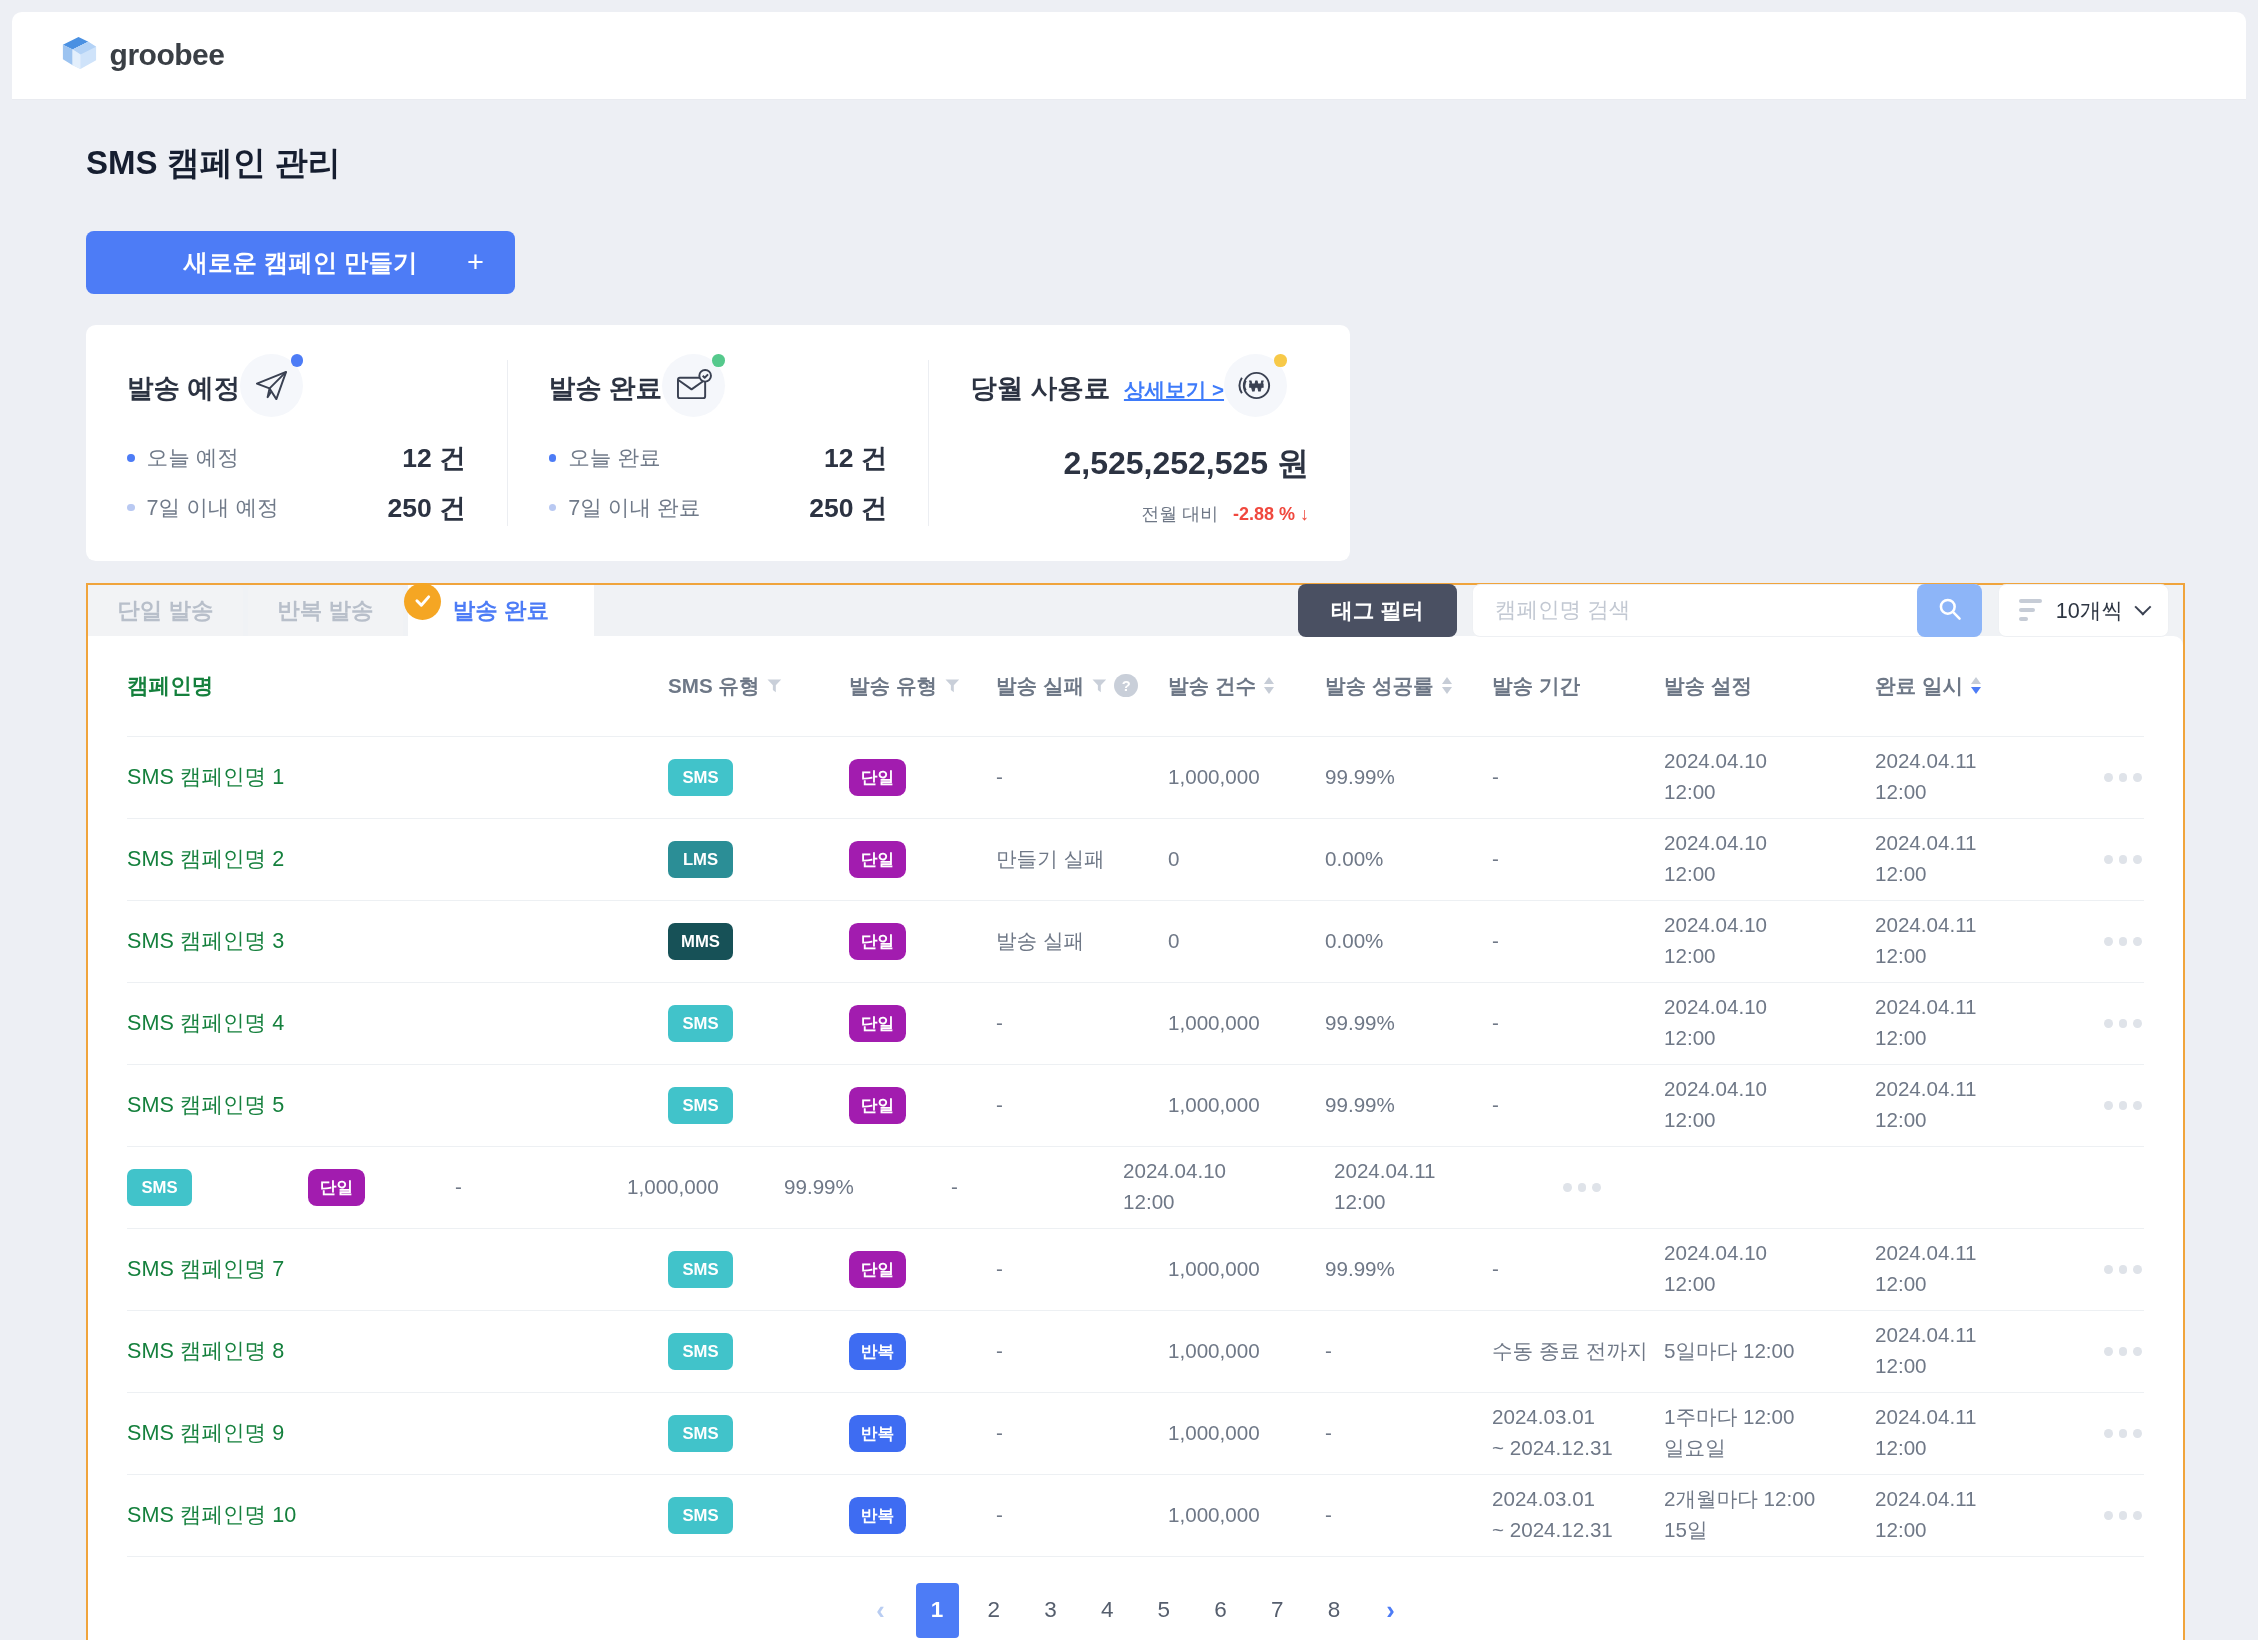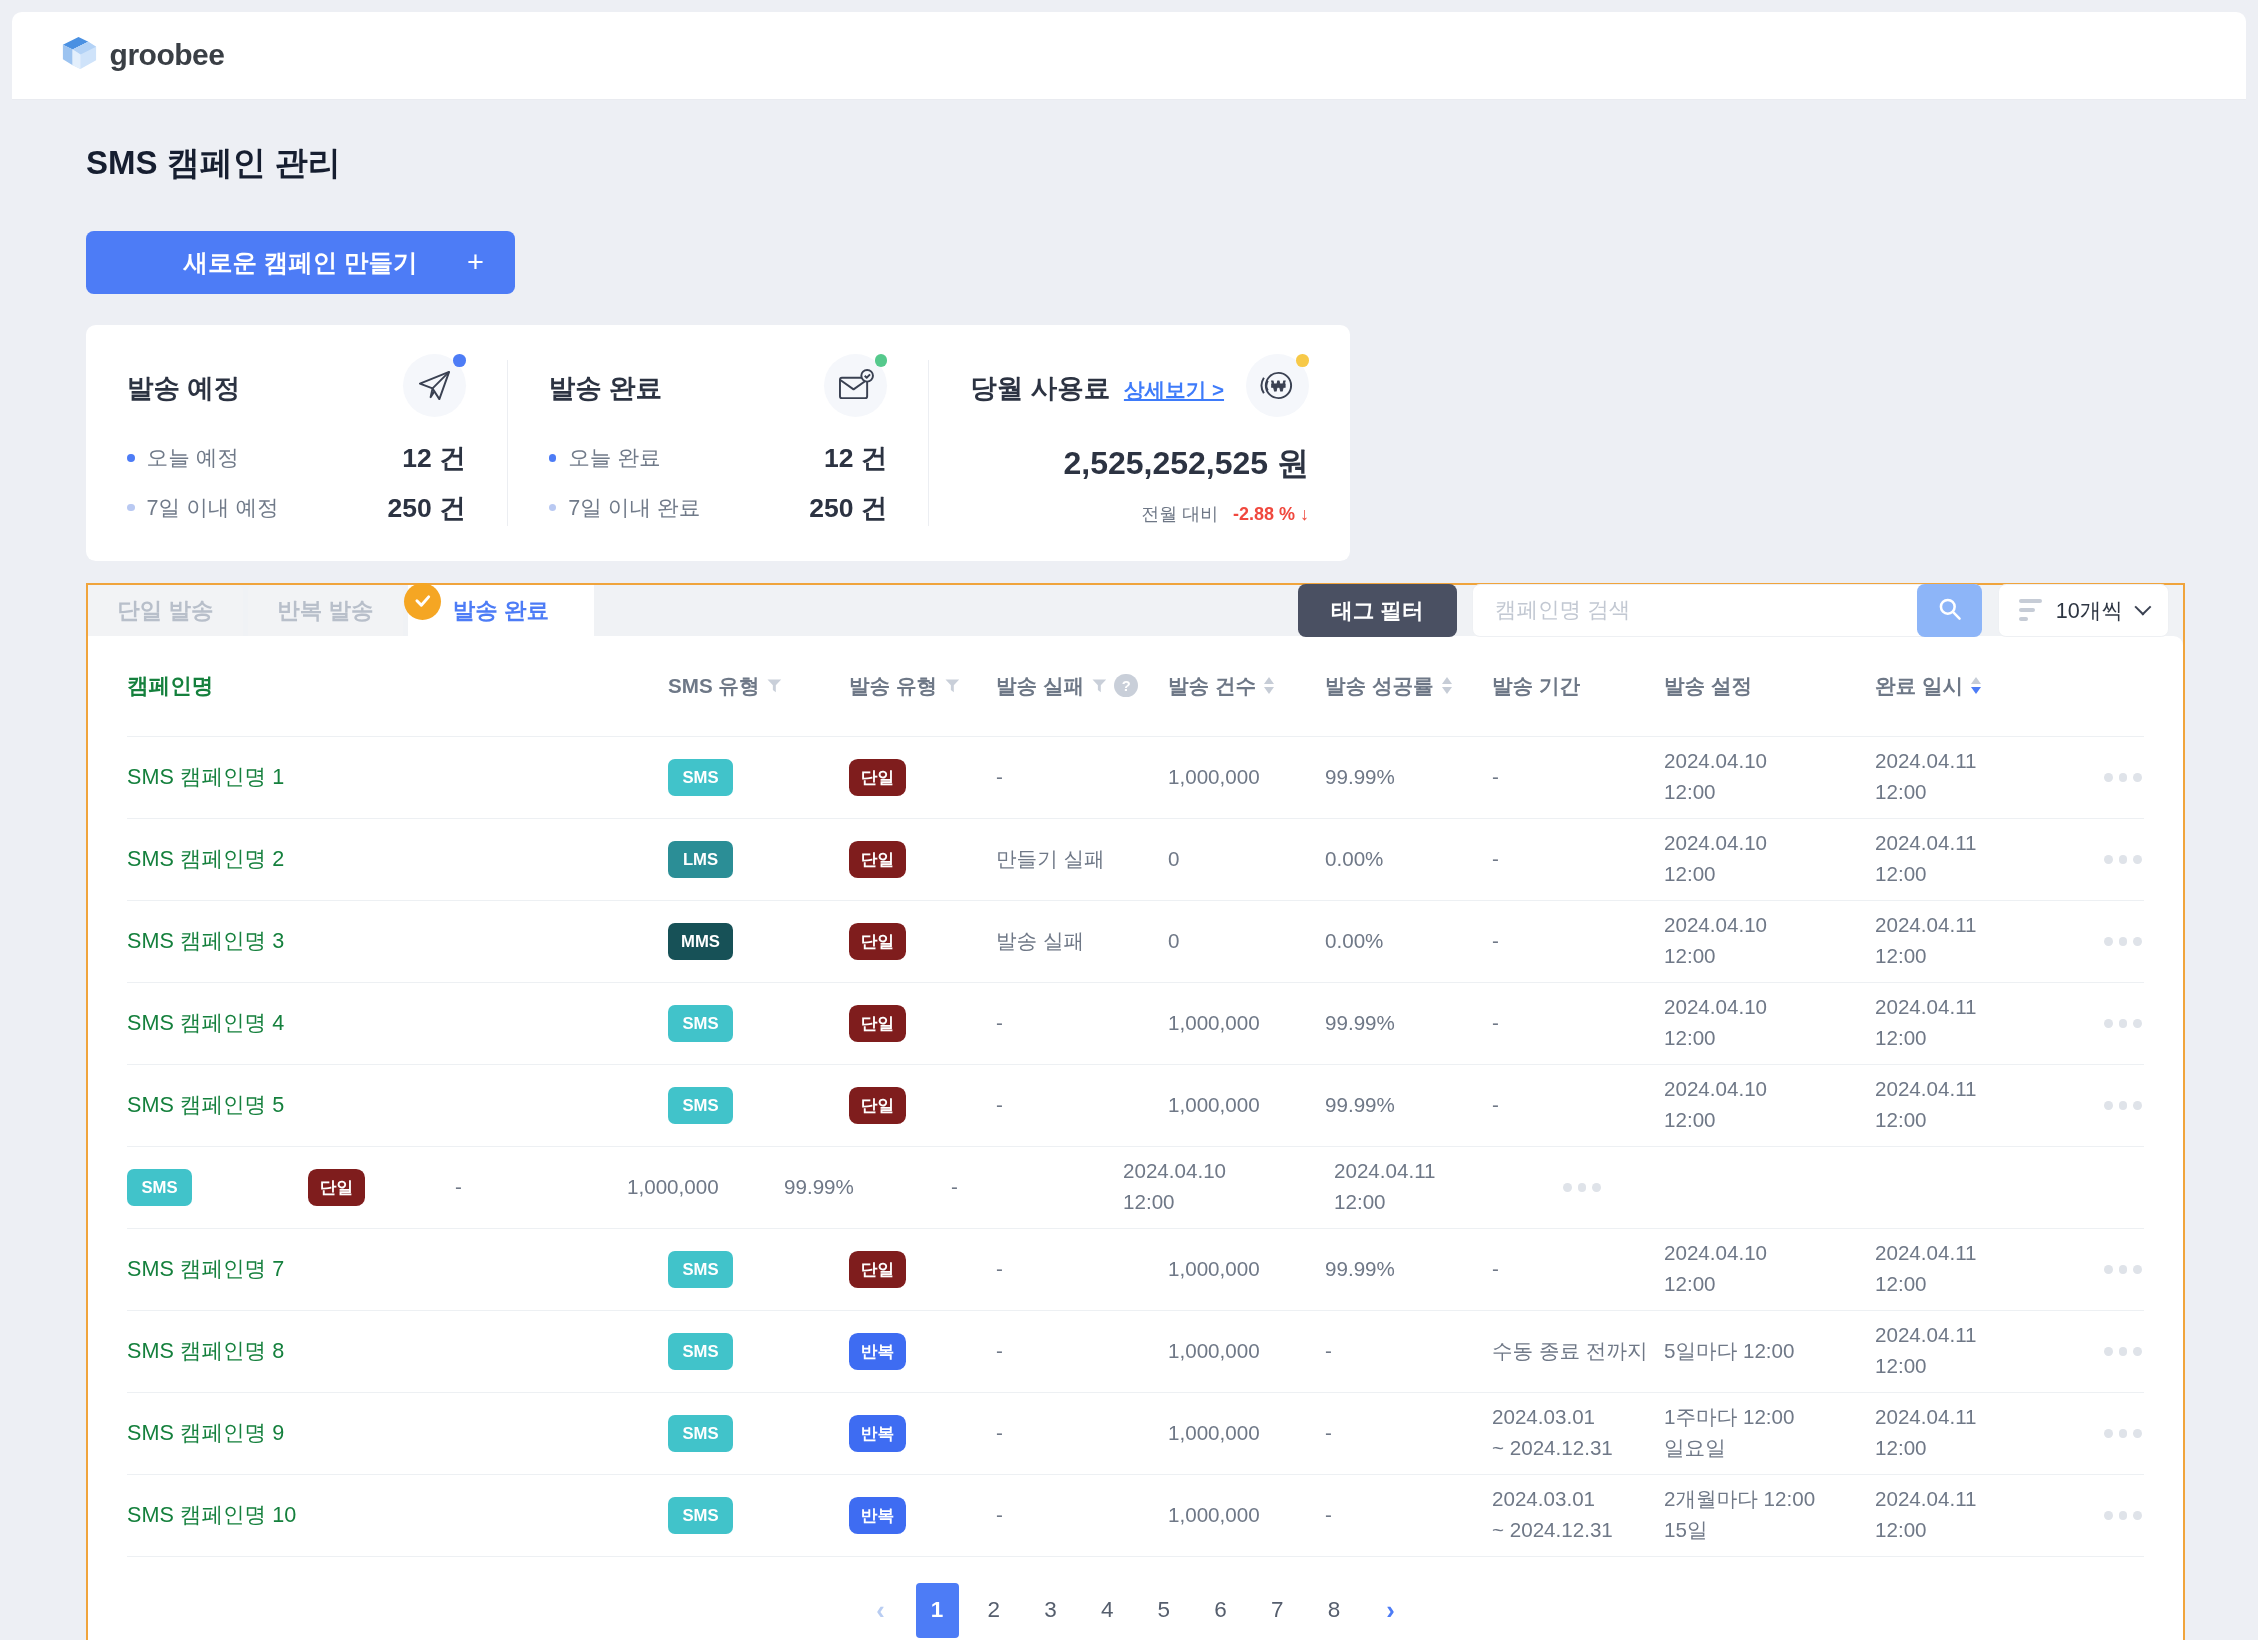--- a/index.html
+++ b/index.html
@@ -27,21 +27,21 @@
     font-family:inherit;
   }
   .create-btn .plus { position:absolute; right:31px; font-size:29px; font-weight:normal; }
   
   .stats {
     margin-top:31px; width:1264px; background:#fff; border-radius:9.8px;
     display:flex; padding:35px 0; min-height:171px;
   }
   .stat-sec { flex:1; padding:0 41px; position:relative; }
   .stat-sec + .stat-sec { border-left:1px solid #eceef2; }
-  .stat-head { display:flex; justify-content:space-between; align-items:flex-start; }
+  .stat-head { display:flex; justify-content:flex-start; align-items:flex-start; }
   .stat-title { font-size:26.5px; font-weight:bold; color:#2c3342; padding-top:9.8px; display:flex; align-items:baseline; gap:13.7px;}
   .detail-link { font-size:20.6px; font-weight:bold; color:#3e7bfa; text-decoration:underline; cursor:pointer; }
   .icon-bubble {
     width:63px; height:63px; border-radius:50%; background:#f5f7fb;
     display:flex; align-items:center; justify-content:center; position:relative; margin-top:-5.9px;
   }
   .icon-bubble .dot { position:absolute; top:0; right:0; width:12.7px; height:12.7px; border-radius:50%; }
   .dot-blue { background:#4d7cf6; } .dot-green { background:#55c98c; } .dot-yellow { background:#f7c948; }
   .stat-rows { margin-top:23px; display:flex; flex-direction:column; gap:13.7px; }
   .stat-row { display:flex; justify-content:space-between; align-items:center; }
@@ -100,21 +100,21 @@
   .td { font-size:20.6px; color:#6f7887; line-height:1.5; }
   .c-name { flex:1; min-width:412px; font-size:21.6px; color:#15803d; }
   .c-sms { width:181px; } .c-send { width:147px; } .c-fail { width:172px; }
   .c-count { width:157px; } .c-succ { width:167px; } .c-period { width:172px; }
   .c-set { width:211px; } .c-done { width:191px; } .c-act { width:78px; display:flex; justify-content:flex-end; }
   .badge {
     display:inline-flex; align-items:center; justify-content:center; color:#fff;
     font-size:16.7px; border-radius:6.9px; height:37px; min-width:65px; padding:0 11.8px; font-weight:bold;
   }
   .b-sms { background:#41c3ca; } .b-lms { background:#2b8e96; } .b-mms { background:#175157; }
-  .b-single { background:#7f1d1d; border-radius:8.8px; min-width:57px; }
+  .b-single { background:#a21caf; border-radius:8.8px; min-width:57px; }
   .b-repeat { background:#3e6cf2; border-radius:8.8px; min-width:57px; }
   .dots { display:inline-flex; gap:5.9px; cursor:pointer; padding:7.8px 2px; }
   .dots i { width:8.8px; height:8.8px; border-radius:50%; background:#dfe3e9; display:block; }
   
   .funnel { width:14.7px; height:13.7px; }
   .qmark {
     width:23.5px; height:23.5px; border-radius:50%; background:#c9cfd9; color:#fff;
     font-size:14.7px; font-weight:bold; display:inline-flex; align-items:center; justify-content:center;
   }
   .sorter { display:inline-flex; flex-direction:column; gap:2.9px; }

